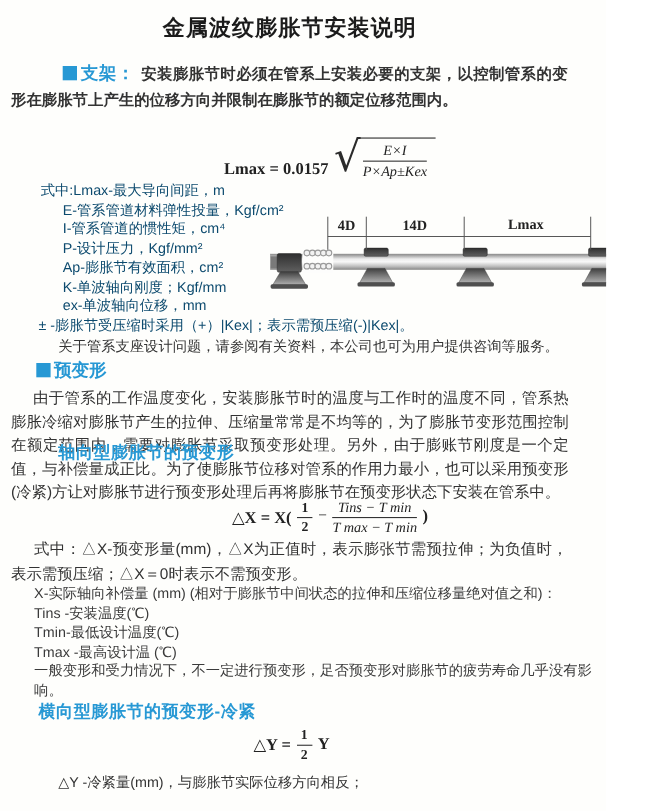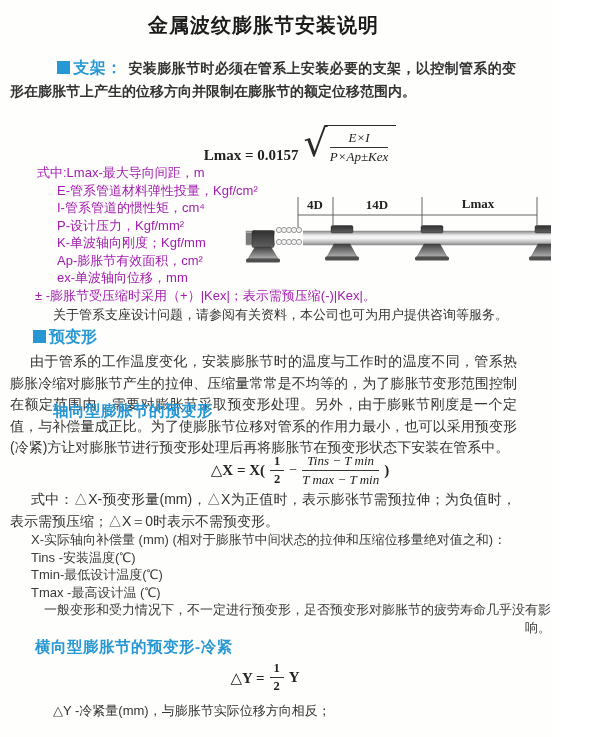--- a/index.html
+++ b/index.html
@@ -35,34 +35,34 @@
   .rad{font-family:"DejaVu Sans",sans-serif;font-size:38px;line-height:1;
     color:#2b2b2b;margin-right:-3px;transform:translateY(-2px);}
   .radicand{display:inline-block;border-top:1.7px solid #2b2b2b;padding:2px 8px 0 5px;}
   .frac{display:inline-flex;flex-direction:column;text-align:center;
     font-family:"Liberation Serif","DejaVu Sans",serif;font-style:italic;
     font-size:13px;color:#222;line-height:1.2;}
   .frac .num{border-bottom:1px solid #333;padding:0 4px 1px;}
   .frac .den{padding-top:1px;}
   .frac.upright{font-style:normal;font-weight:bold;font-size:12.5px;}
   .defs{top:164px;left:0;}
-  .def{font-size:13px;line-height:17.5px;color:#a21caf;}
+  .def{font-size:13px;line-height:17.5px;color:#0c4a6e;}
   .ml37{margin-left:37px;}
   .ml57{margin-left:57px;}
   .ml35{margin-left:35px;}
   .note{top:306px;left:53px;font-size:13px;}
   .sec-preform{top:327px;left:33px;}
   .para-preform{top:351px;left:10px;width:507px;font-size:14px;line-height:21.5px;
     text-indent:20px;text-align:justify;}
   .sec-axial{top:401px;left:53px;}
   .explain{top:488px;left:10px;width:506px;font-size:14px;line-height:22px;
     text-indent:21px;text-align:justify;}
   .axial-lines{top:531px;left:31px;}
   .aline{font-size:13px;line-height:17.6px;color:#3a3a3a;}
-  .ml22{text-align:right;}
+  .ml22{}
   .sec-lateral{top:637px;left:35px;}
   .lateral-line{top:702px;left:53px;font-size:13px;}
   .diagram{position:absolute;left:240px;top:190px;width:350px;height:82px;}
   .dim-label{font-family:"Liberation Serif",serif;font-weight:bold;font-size:13px;fill:#222;}
 </style>
 </head>
 <body>
 
 <div class="page">
 
@@ -155,22 +155,22 @@
     <text class="dim-label" x="315" y="209" text-anchor="middle">4D</text>
     <text class="dim-label" x="377" y="209" text-anchor="middle">14D</text>
     <text class="dim-label" x="478" y="208" text-anchor="middle">Lmax</text>
   </svg>
 
   <div class="abs defs">
     <div class="def ml37">式中:Lmax-最大导向间距，m</div>
     <div class="def ml57">E-管系管道材料弹性投量，Kgf/cm²</div>
     <div class="def ml57">I-管系管道的惯性矩，cm⁴</div>
     <div class="def ml57">P-设计压力，Kgf/mm²</div>
+    <div class="def ml57">Ap-膨胀节有效面积，cm²</div>
     <div class="def ml57">K-单波轴向刚度；Kgf/mm</div>
-    <div class="def ml57">Ap-膨胀节有效面积，cm²</div>
     <div class="def ml57">ex-单波轴向位移，mm</div>
     <div class="def ml35">± -膨胀节受压缩时采用（+）|Kex|；表示需预压缩(-)|Kex|。</div>
   </div>
 
   <div class="abs note">关于管系支座设计问题，请参阅有关资料，本公司也可为用户提供咨询等服务。</div>
 
   <div class="abs sec-preform"><span class="sq"></span><span class="sec-head">预变形</span></div>
 
   <div class="abs para-preform">由于管系的工作温度变化，安装膨胀节时的温度与工作时的温度不同，管系热膨胀冷缩对膨胀节产生的拉伸、压缩量常常是不均等的，为了膨胀节变形范围控制在额定范围内，需要对膨胀节采取预变形处理。另外，由于膨账节刚度是一个定值，与补偿量成正比。为了使膨胀节位移对管系的作用力最小，也可以采用预变形(冷紧)方让对膨胀节进行预变形处理后再将膨胀节在预变形状态下安装在管系中。</div>
 

